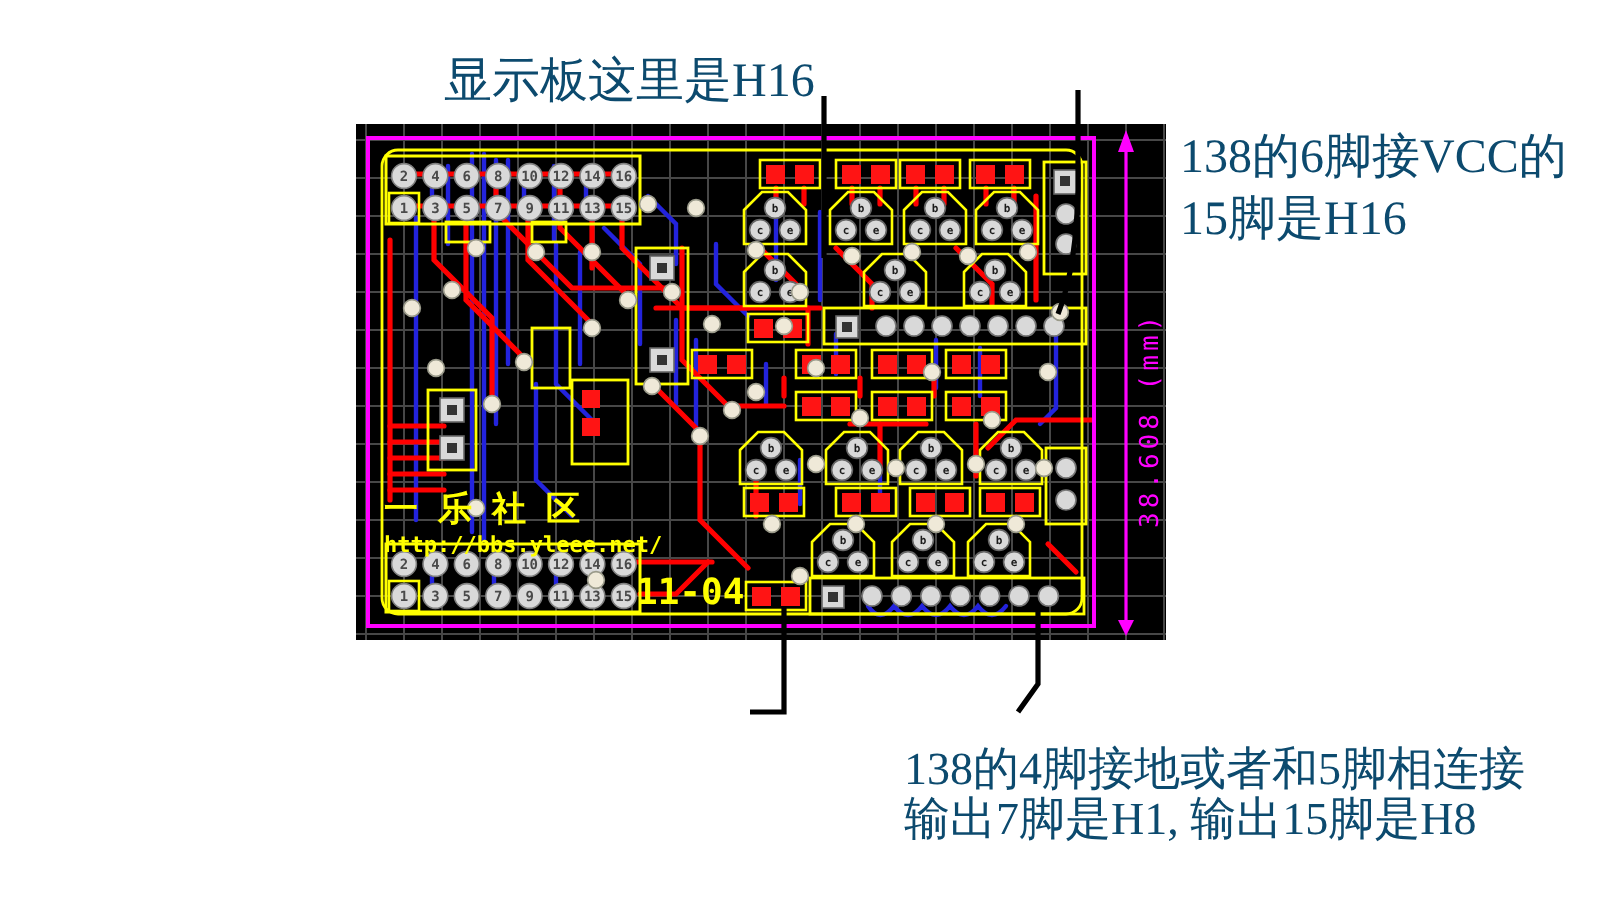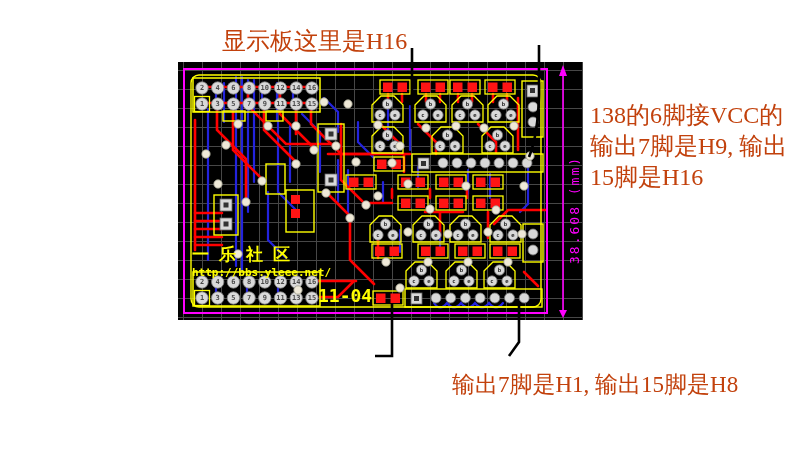--- a/index.html
+++ b/index.html
@@ -1,20 +1,20 @@
 <!DOCTYPE html>
 <html><head>
 <meta charset="utf-8">
 <style>
   html,body{margin:0;padding:0;background:#ffffff;}
   #wrap{position:relative;width:800px;height:450px;background:#ffffff;overflow:hidden;
         font-family:"Liberation Serif","DejaVu Serif",serif;}
-  .ann{position:absolute;color:#c2410c;font-size:24px;line-height:1.2;white-space:nowrap;z-index:6;}
+  .ann{position:absolute;color:#0c4a6e;font-size:24px;line-height:1.2;white-space:nowrap;z-index:6;}
   .ann div{white-space:nowrap;}
-  #t3{line-height:31px;font-size:24px;margin-top:36px;}
+  #t3{line-height:31px;font-size:24px;}
   #t6{line-height:25px;font-size:23px;}
   #pcbsvg{position:absolute;left:178px;top:62px;z-index:1;}
   #lines{position:absolute;left:0;top:0;z-index:5;pointer-events:none;}
 </style>
 </head>
 <body>
 
 <div id="wrap">
 
   <svg id="pcbsvg" width="405" height="258" viewBox="0 0 405 258">
@@ -476,19 +476,19 @@
       <path d="M412,48 V129"></path>
       <path d="M539,45 V95 Q538,135 529,157"></path>
       <path d="M392,303 V356 H375"></path>
       <path d="M519,303 V342 L509,356"></path>
     </g>
   </svg>
 
   <div class="ann" style="left:222px;top:27px" id="t1">显示板这里是H16</div>
   <div class="ann" style="left:590px;top:64px" id="t3">
     <div>138的6脚接VCC的</div>
-    <div>输出7脚是H9, 输出</div>
     <div>15脚是H16</div>
   </div>
   <div class="ann" style="left:452px;top:372px" id="t6">
+    <div>138的4脚接地或者和5脚相连接</div>
     <div>输出7脚是H1, 输出15脚是H8</div>
   </div>
 </div>
 
 </body></html>

